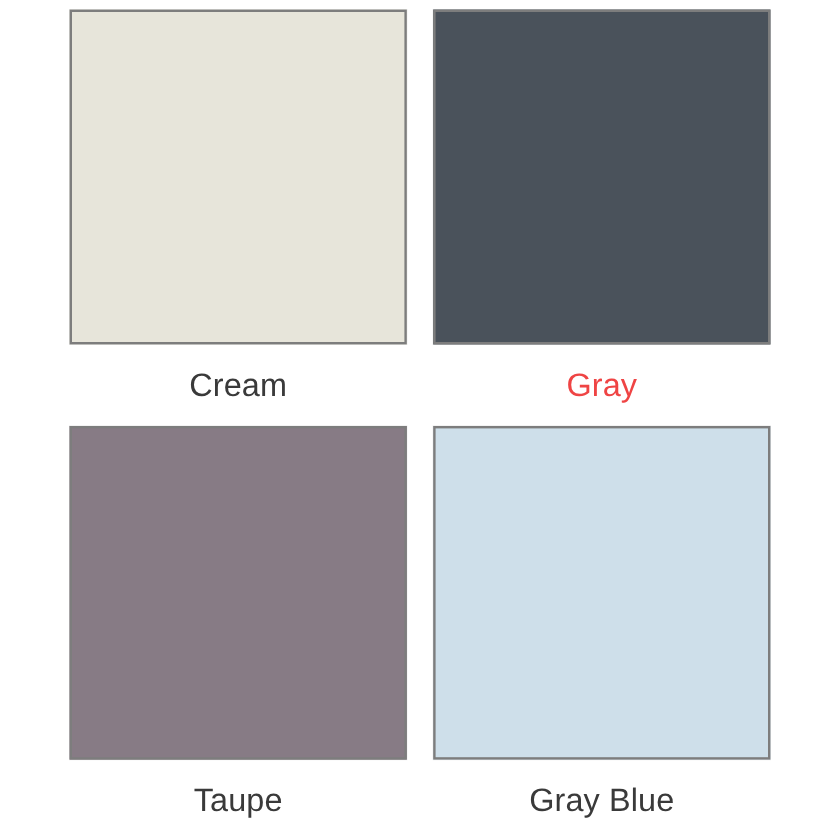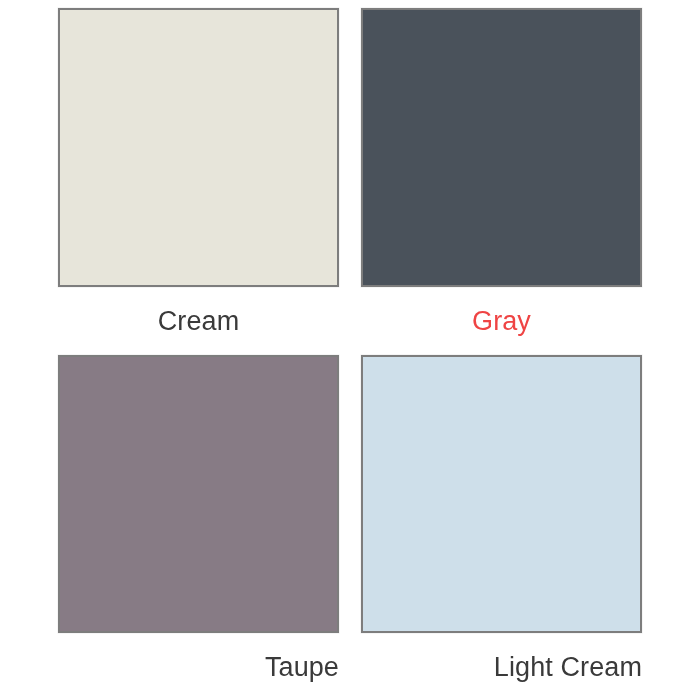--- a/index.html
+++ b/index.html
@@ -27,21 +27,21 @@
     position: absolute;
     display: flex;
     flex-direction: column;
     align-items: center;
   }
 
   
   .col-left  { left: 58px;  width: 281px; }
   .col-right { left: 361px; width: 281px; }
   .row-top    { top: 8px;   height: 336px; }
-  .row-bottom { top: 355px; height: 334px; align-items: flex-end; }
+  .row-bottom { top: 355px; height: 334px; }
 
   .swatch-chip {
     width: 100%;
     height: 279px;
     box-sizing: border-box;
     border: 2px solid #7d7d7d;
     background: #cccccc;
     box-shadow: 0 0 0 0.5px rgba(0,0,0,0.08);
   }
 
@@ -75,16 +75,16 @@
     <div class="swatch-label" style="color: #ef4444;">Gray</div>
   </div>
 
   <div class="swatch-cell col-left row-bottom">
     <div class="swatch-chip" style="background: rgb(135, 123, 133); border-color: rgb(125, 125, 125);"></div>
     <div class="swatch-label" style="color: rgb(58, 58, 58);">Taupe</div>
   </div>
 
   <div class="swatch-cell col-right row-bottom">
     <div class="swatch-chip" style="background: rgb(206, 223, 234); border-color: rgb(125, 125, 125);"></div>
-    <div class="swatch-label" style="color: rgb(58, 58, 58);">Light Cream</div>
+    <div class="swatch-label" style="color: rgb(58, 58, 58);">Gray Blue</div>
   </div>
 
 </div>
 
 </body></html>

